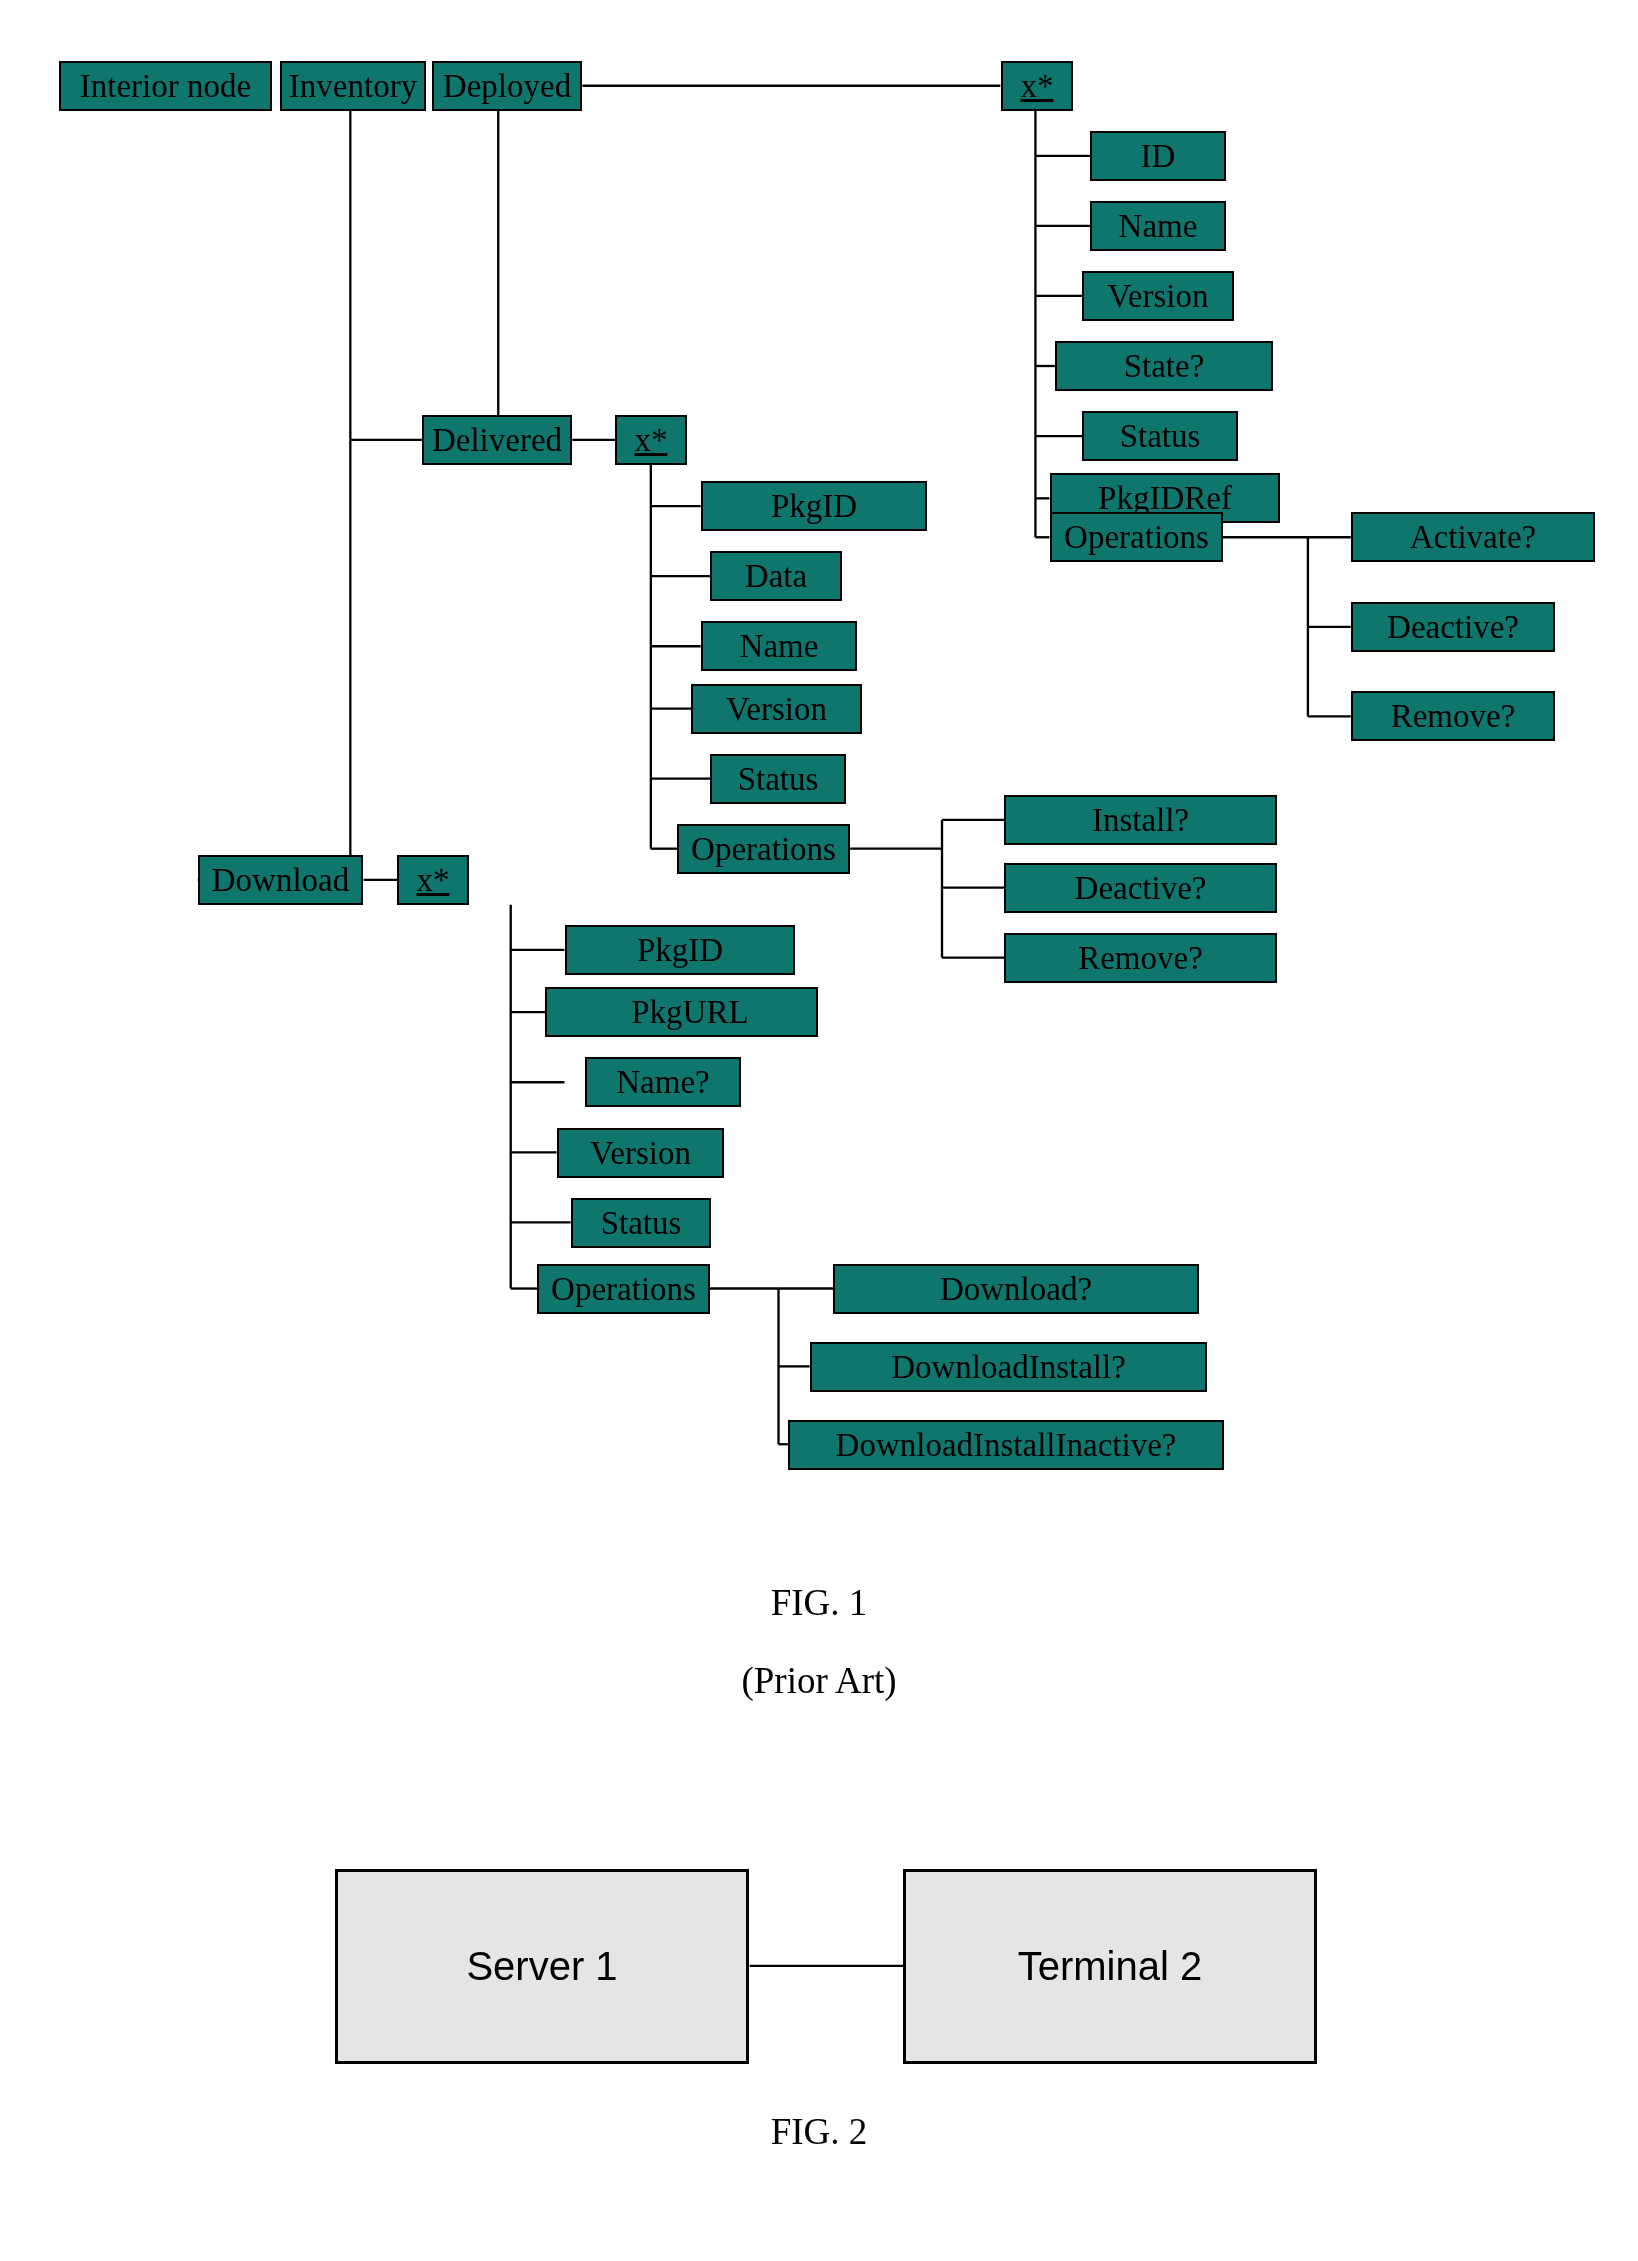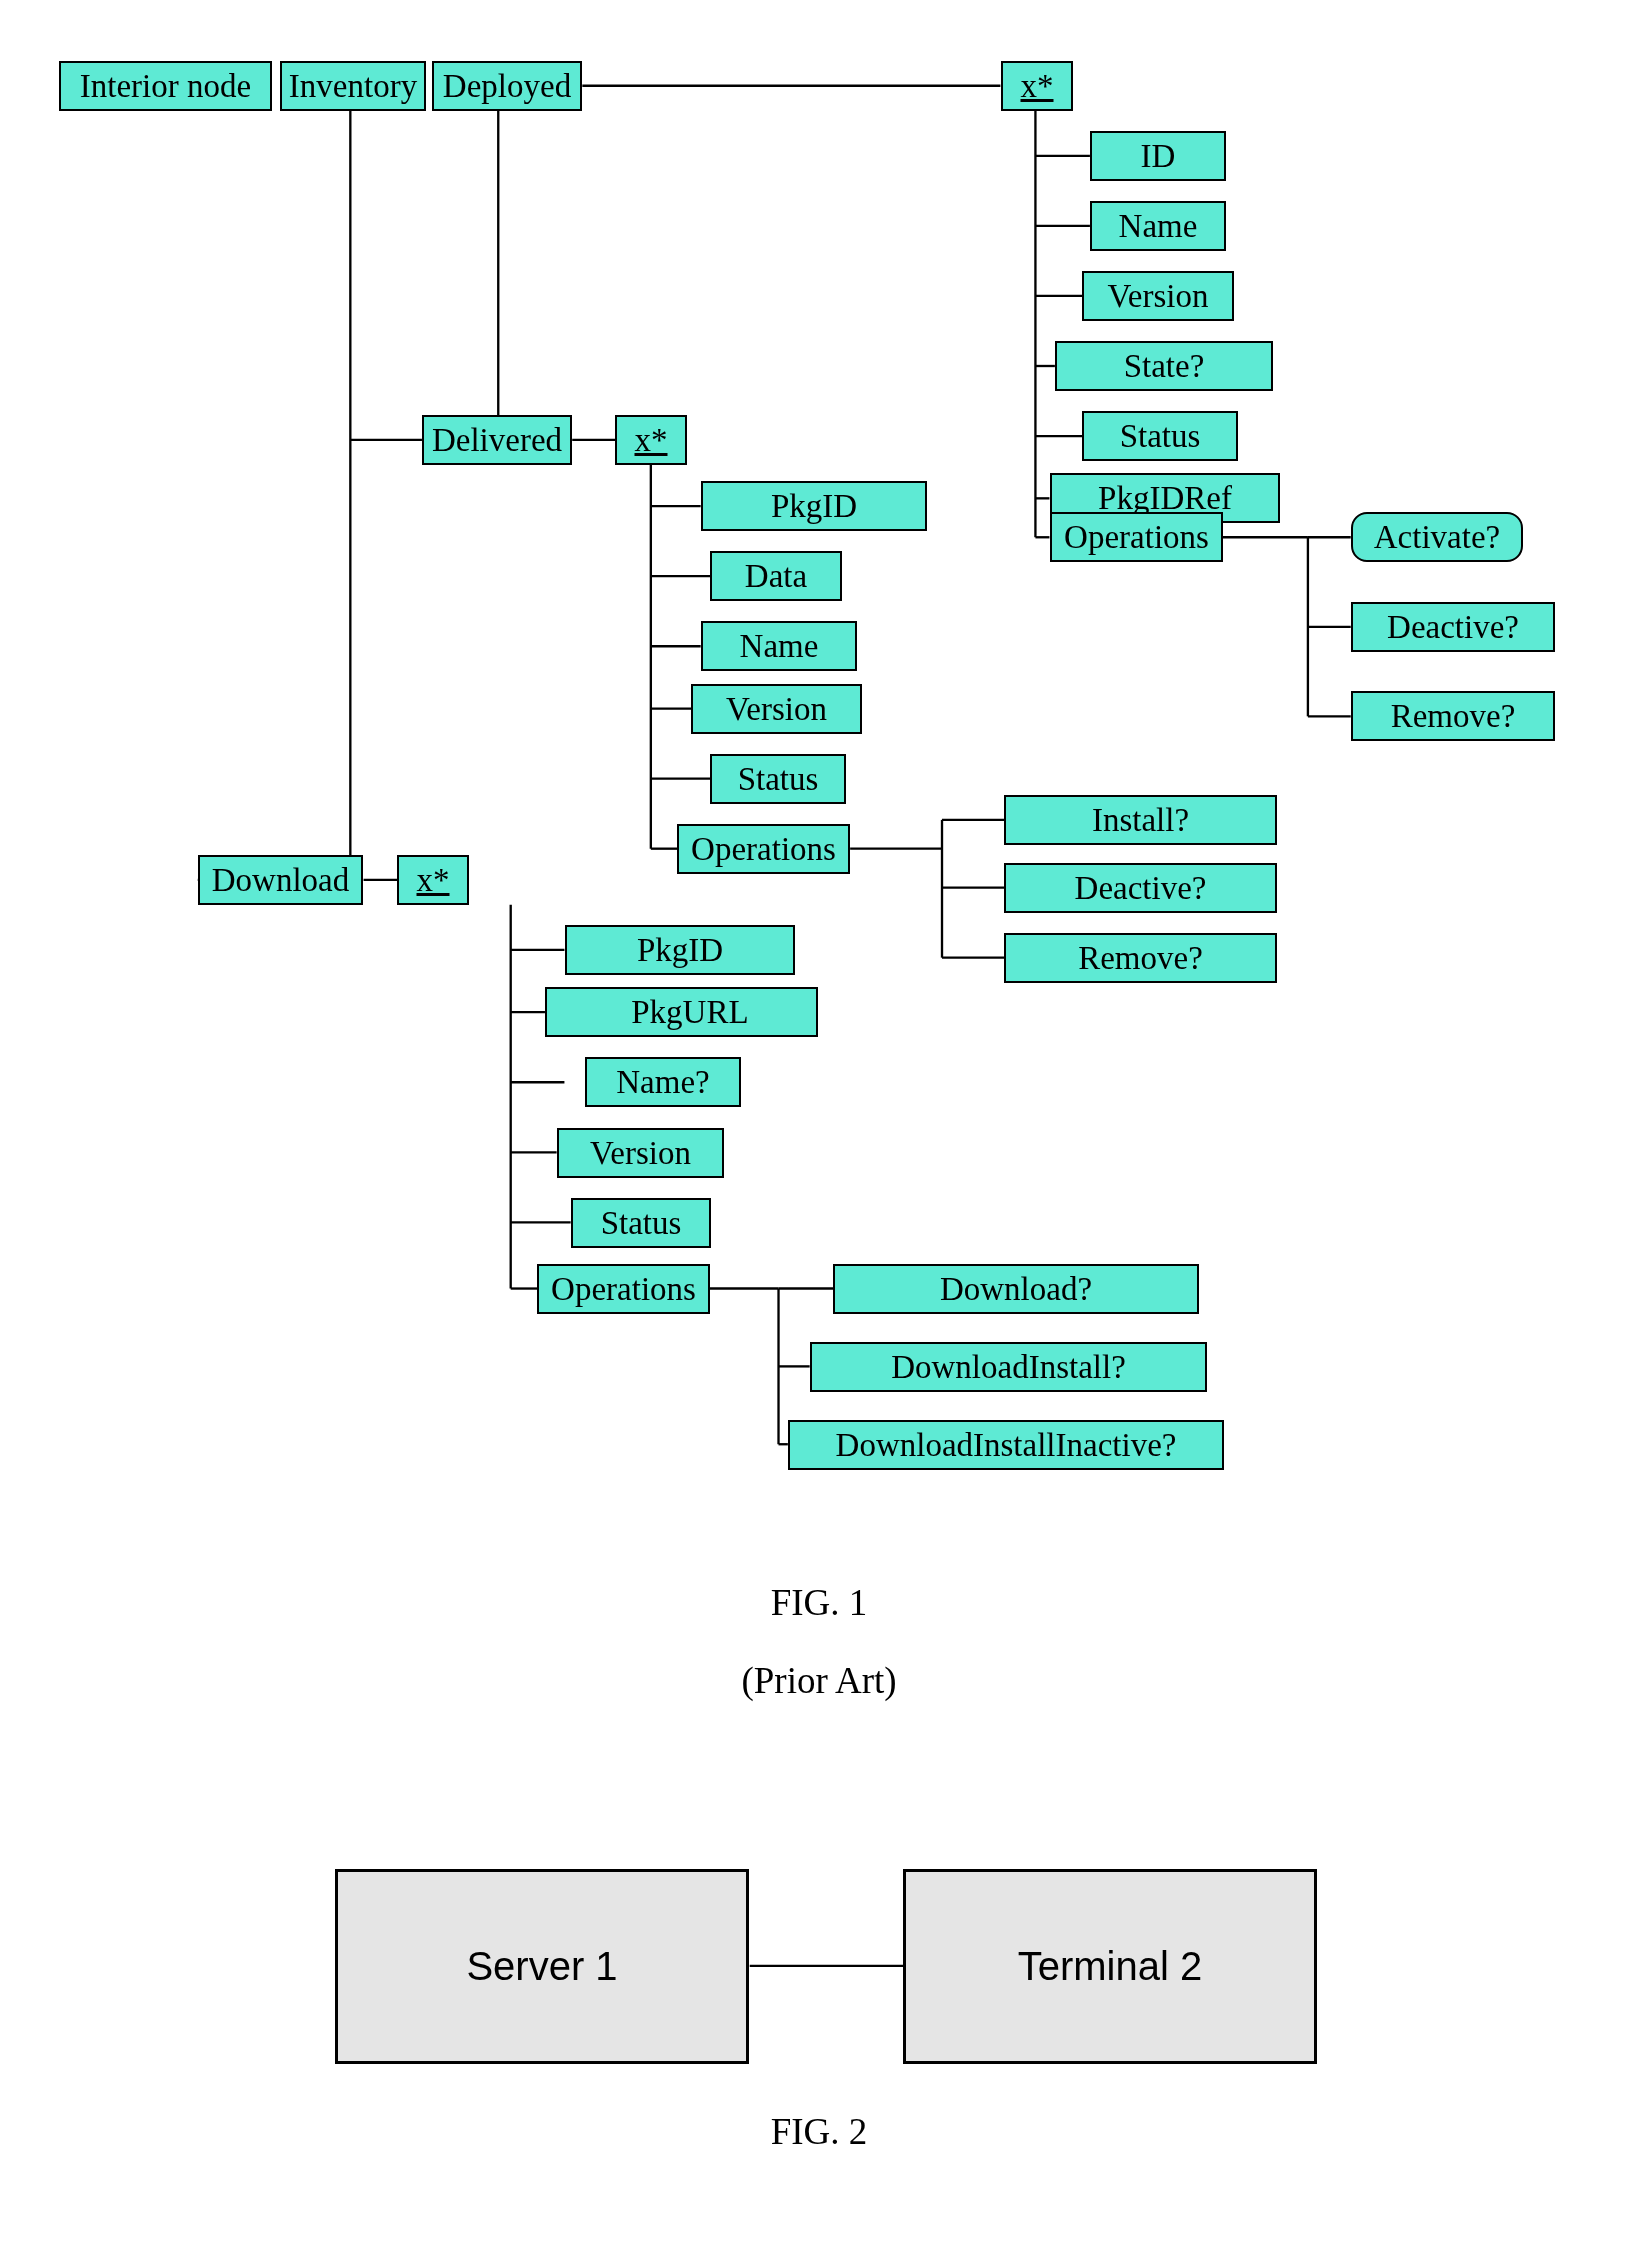--- a/index.html
+++ b/index.html
@@ -10,21 +10,21 @@
   }
   .page {
     position: relative;
     width: 1638px;
     height: 2261px;
     background: #ffffff;
   }
   .box {
     position: absolute;
     border: 2.3px solid #000;
-    background: #5eead4;
+    background: #0f766e;
     font-size: 33px;
     display: flex;
     align-items: center;
     justify-content: center;
     box-sizing: border-box;
     padding: 1.6px 3.1px;
     white-space: nowrap;
   }
   .caption {
     position: absolute;
@@ -130,21 +130,21 @@
 <div class="box" style="left:1001px;top:61px;  width:72px;  height:50px; text-decoration: underline;">x*</div>
 
 <div class="box" style="left:1090px; top:131px; width:136px; height:50px;">ID</div>
 <div class="box" style="left:1090px; top:201px; width:136px; height:50px;">Name</div>
 <div class="box" style="left:1082px; top:271px; width:152px; height:50px;">Version</div>
 <div class="box" style="left:1055px; top:341px; width:218px; height:50px;">State?</div>
 <div class="box" style="left:1082px; top:411px; width:156px; height:50px;">Status</div>
 <div class="box" style="left:1050px; top:473px; width:230px; height:50px;">PkgIDRef</div>
 <div class="box" style="left:1050px; top:512px; width:173px; height:50px;">Operations</div>
 
-<div class="box" style="left:1351px; top:512px; width:172px; height:50px;border-radius:16px;">Activate?</div>
+<div class="box" style="left:1351px; top:512px; width:244px; height:50px;">Activate?</div>
 <div class="box" style="left:1351px; top:602px; width:204px; height:50px;">Deactive?</div>
 <div class="box" style="left:1351px; top:691px; width:204px; height:50px;">Remove?</div>
 
 <div class="box" style="left:422px; top:415px; width:150px; height:50px;">Delivered</div>
 <div class="box" style="left:615px; top:415px; width:72px;  height:50px; text-decoration: underline;">x*</div>
 
 <div class="box" style="left:701px; top:481px; width:226px; height:50px;">PkgID</div>
 <div class="box" style="left:710px; top:551px; width:132px; height:50px;">Data</div>
 <div class="box" style="left:701px; top:621px; width:156px; height:50px;">Name</div>
 <div class="box" style="left:691px; top:684px; width:171px; height:50px;">Version</div>

